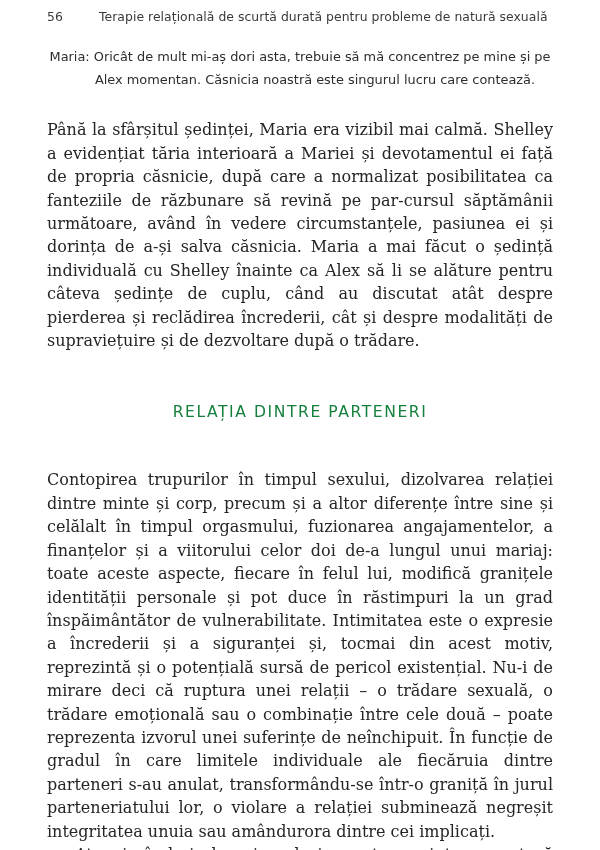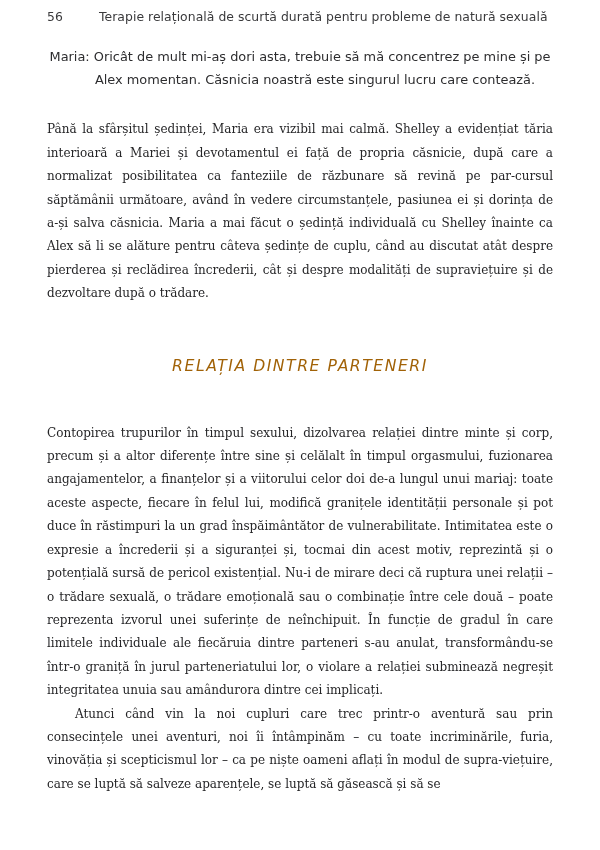--- a/index.html
+++ b/index.html
@@ -56,41 +56,40 @@
     text-align: center;
   }
   .dialogue.last-of-block {
     margin-bottom: 0;
   }
   .body-block {
     margin-top: 27px;
   }
   p.body {
     font-family: "DejaVu Serif", "Liberation Serif", serif;
-    font-size: 12px;
+    font-size: 16px;
     line-height: 23.4px;
     color: #252527;
     margin: 0;
     text-align: justify;
     text-justify: inter-word;
     hyphens: manual;
   }
   p.body.indent {
     text-indent: 28px;
   }
   h2.section-heading {
     font-family: "DejaVu Sans", "Liberation Sans", sans-serif;
     font-size: 15.6px;
     font-weight: 400;
     letter-spacing: 1.55px;
-    color: #a16207;
+    color: #15803d;
     text-align: center;
     margin: 0;
     padding: 0;
-    font-style: italic;
   }
   .heading-wrap {
     margin-top: 51px;
     margin-bottom: 47px;
   }
   .para-gap {
     height: 0px;
   }
 </style>
 </head>

